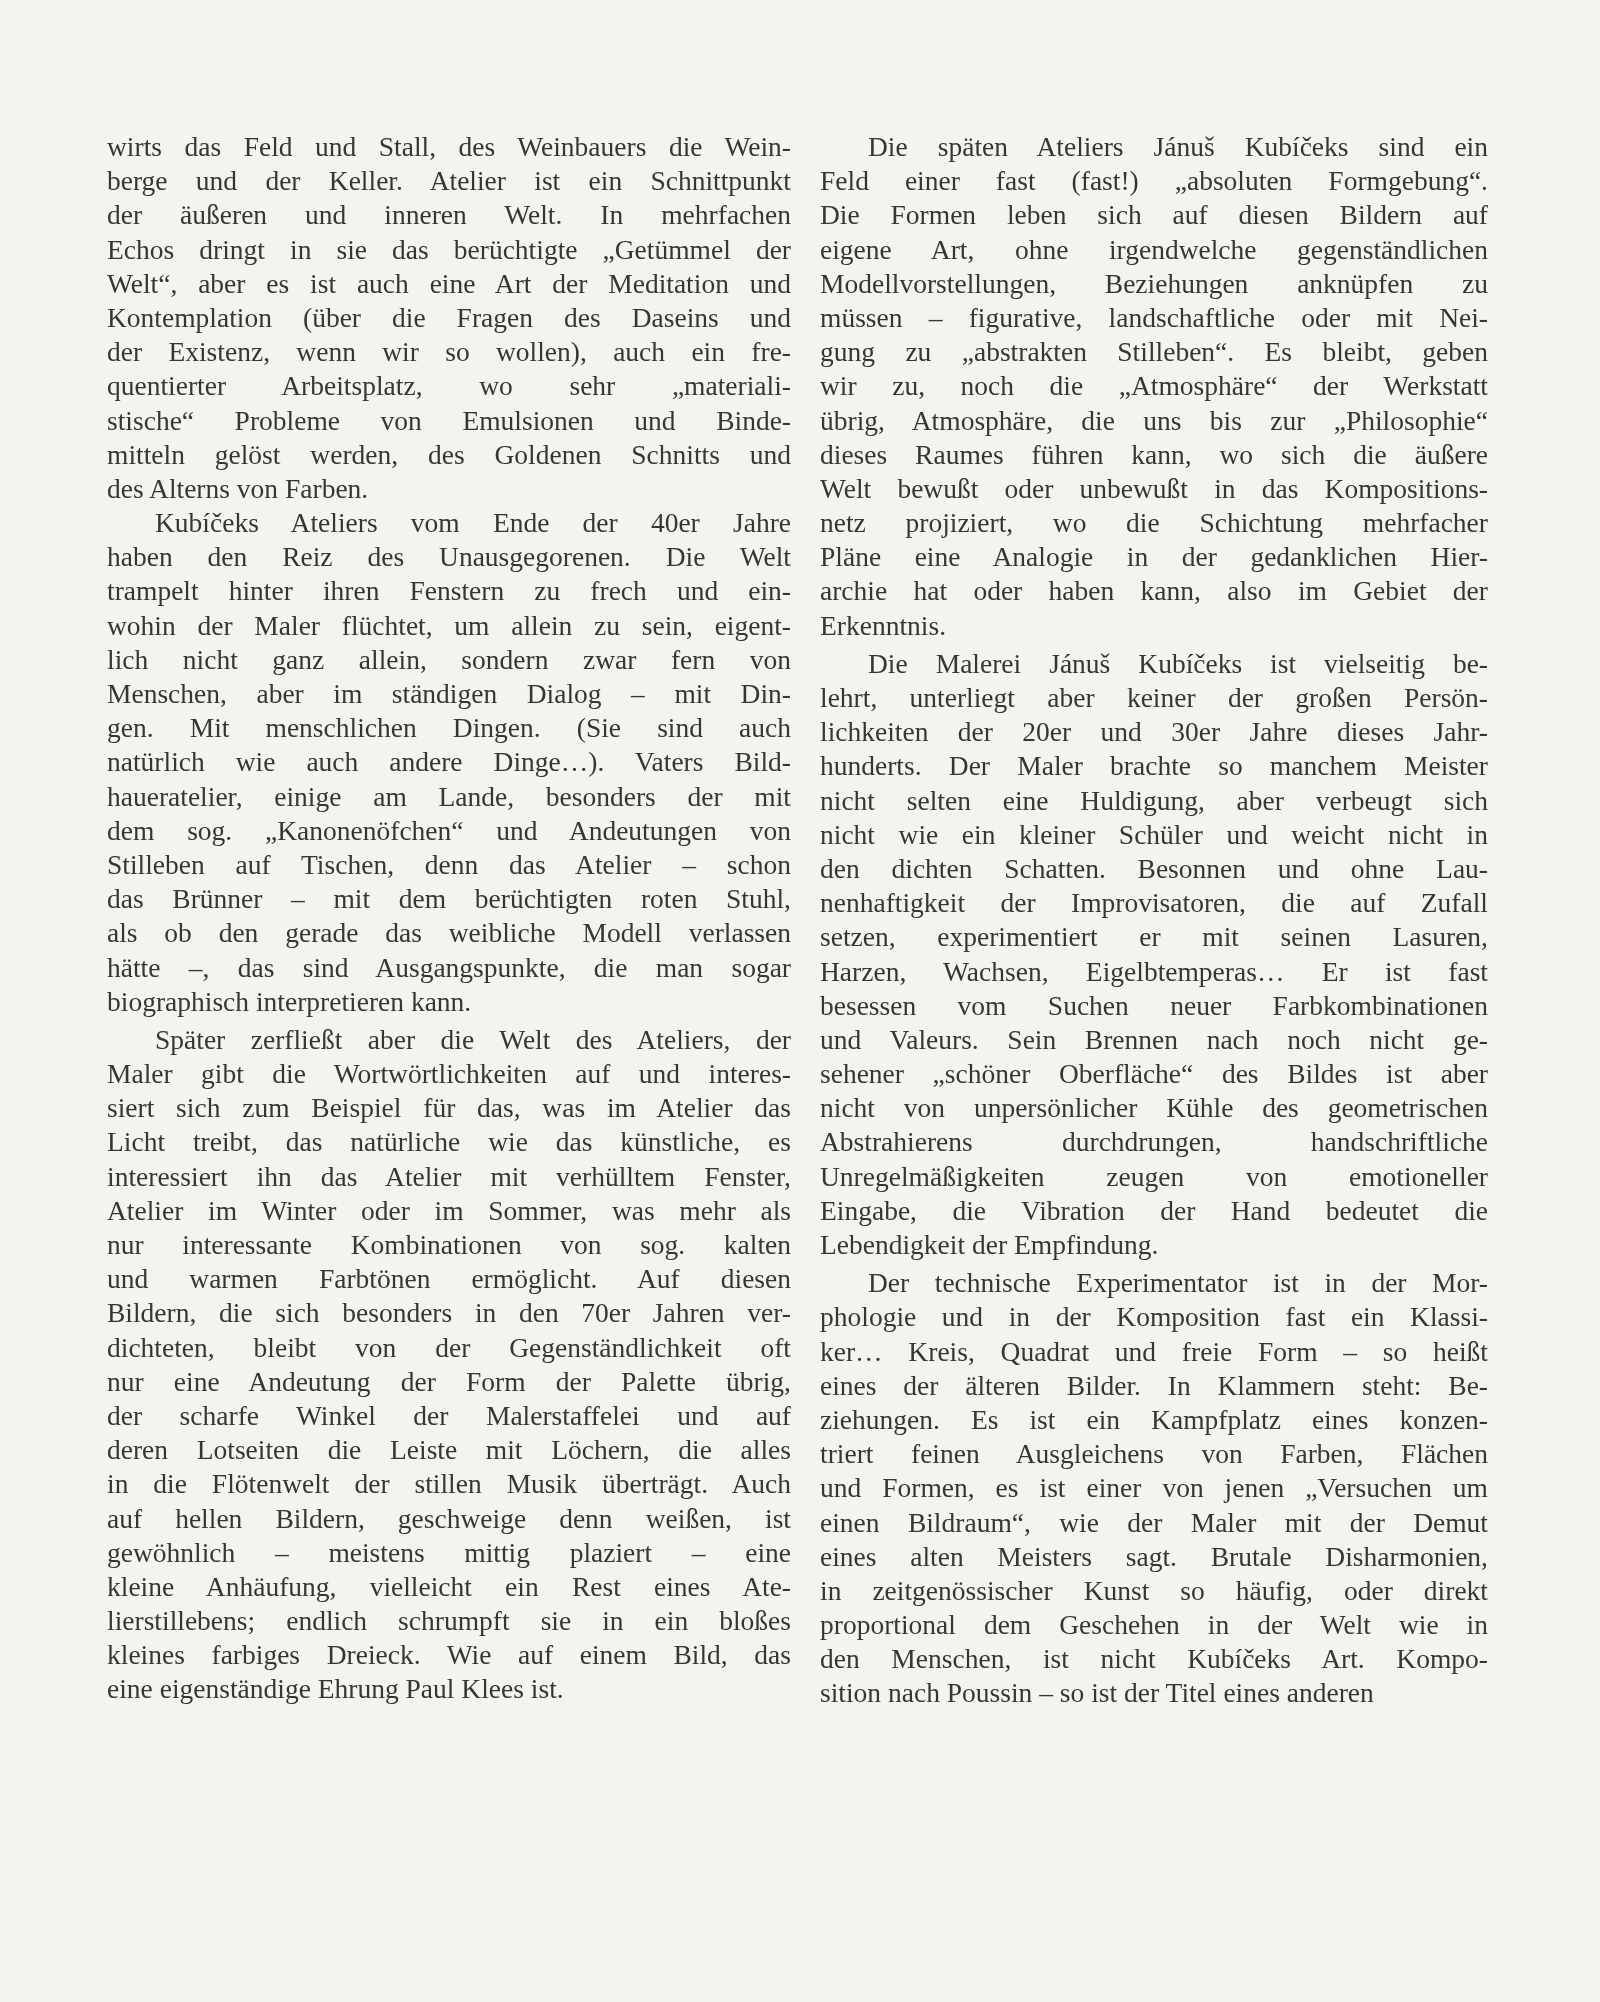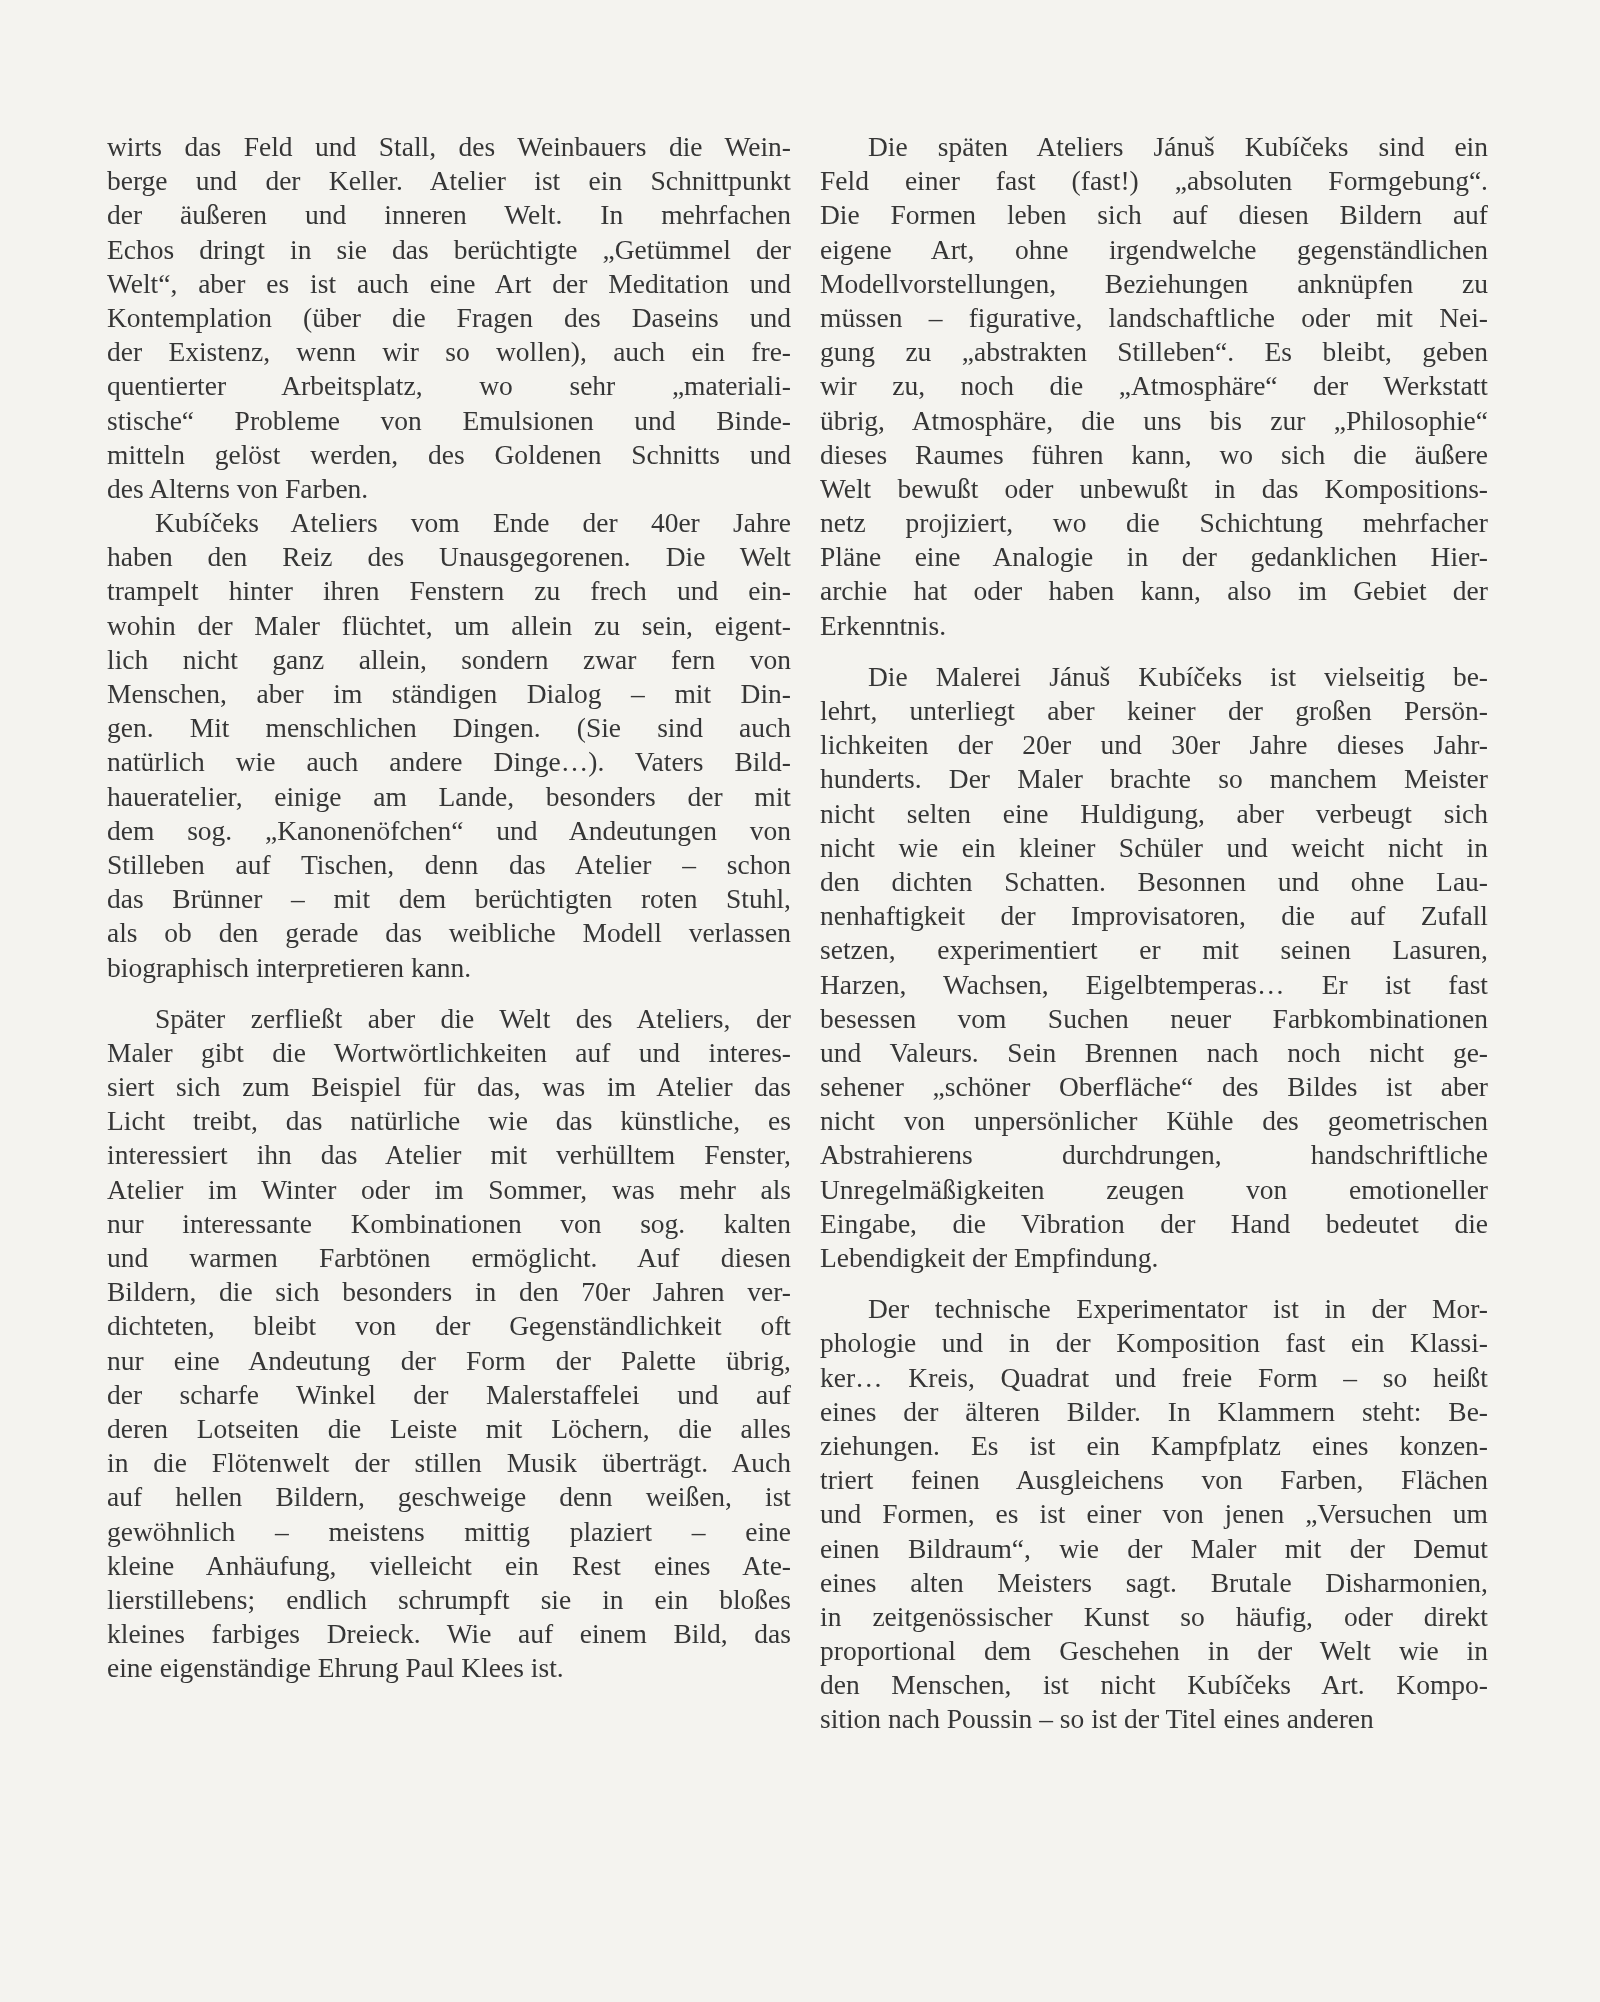--- a/index.html
+++ b/index.html
@@ -12,21 +12,21 @@
     font-family: "Liberation Serif", "DejaVu Serif", serif;
     color: #363636;
   }
   .column {
     position: absolute;
     top: 130px;
   }
   .col-left { left: 107px; width: 684px; }
   .col-right { left: 820px; width: 668px; }
   .para { margin: 0; }
-  .para.gap-before { margin-top: 17px; }
+  .para.gap-before { margin-top: 4px; }
   .line {
     display: block;
     font-size: 27.5px;
     line-height: 34.2px;
     height: 34.2px;
     white-space: nowrap;
     text-align: justify;
     text-align-last: justify;
     overflow: visible;
   }
@@ -57,20 +57,21 @@
       <span class="line">wohin der Maler flüchtet, um allein zu sein, eigent-</span>
       <span class="line">lich nicht ganz allein, sondern zwar fern von</span>
       <span class="line">Menschen, aber im ständigen Dialog – mit Din-</span>
       <span class="line">gen. Mit menschlichen Dingen. (Sie sind auch</span>
       <span class="line">natürlich wie auch andere Dinge…). Vaters Bild-</span>
       <span class="line">haueratelier, einige am Lande, besonders der mit</span>
       <span class="line">dem sog. „Kanonenöfchen“ und Andeutungen von</span>
       <span class="line">Stilleben auf Tischen, denn das Atelier – schon</span>
       <span class="line">das Brünner – mit dem berüchtigten roten Stuhl,</span>
       <span class="line">als ob den gerade das weibliche Modell verlassen</span>
+      <span class="line">hätte –, das sind Ausgangspunkte, die man sogar</span>
       <span class="line last">biographisch interpretieren kann.</span>
     </div>
   <div class="para gap-before">
       <span class="line indent">Später zerfließt aber die Welt des Ateliers, der</span>
       <span class="line">Maler gibt die Wortwörtlichkeiten auf und interes-</span>
       <span class="line">siert sich zum Beispiel für das, was im Atelier das</span>
       <span class="line">Licht treibt, das natürliche wie das künstliche, es</span>
       <span class="line">interessiert ihn das Atelier mit verhülltem Fenster,</span>
       <span class="line">Atelier im Winter oder im Sommer, was mehr als</span>
       <span class="line">nur interessante Kombinationen von sog. kalten</span>

